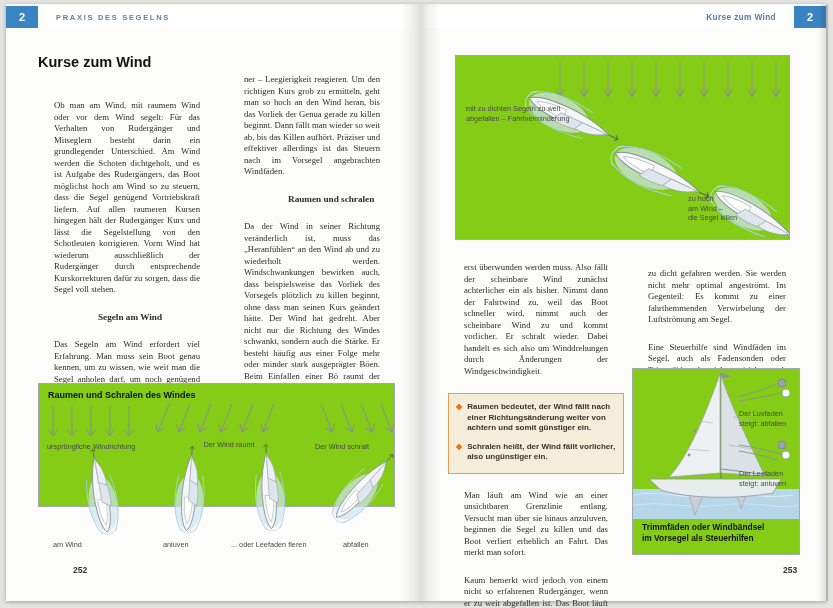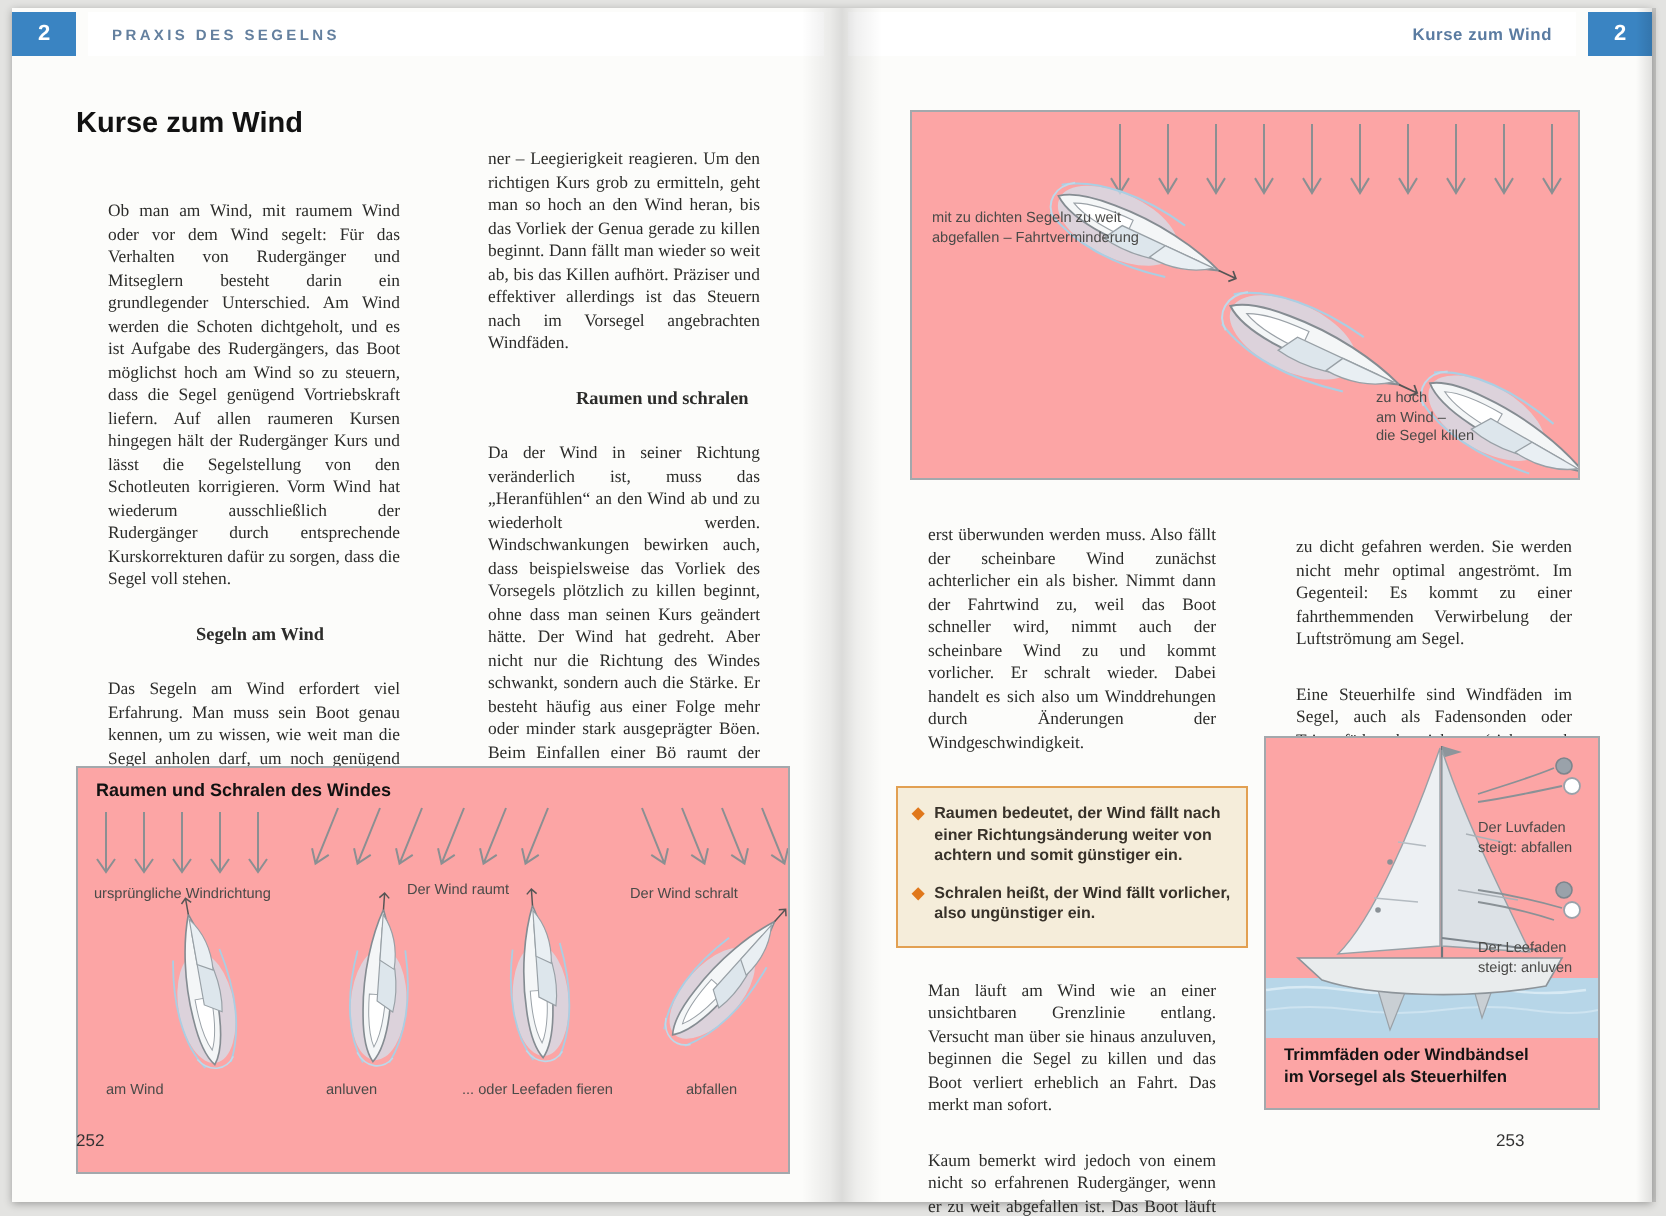--- a/index.html
+++ b/index.html
@@ -23,24 +23,24 @@
   .hdr-bar.right{left:424px;width:364px;justify-content:flex-end;padding-right:12px;box-sizing:border-box;
     font-size:8.4px;letter-spacing:.3px;color:#5a7ba1;font-weight:bold;}
 
   
   .col{position:absolute;font-family:"Liberation Serif",serif;font-size:8.7px;line-height:11.5px;
     color:#2c2c2a;text-align:justify;hyphens:auto;-webkit-hyphens:auto;}
   .col p{margin:16px;}
   .subhead{font-weight:bold;font-size:9.2px;margin:10px 0 2px 0;text-align:left;padding-left:44px;}
   .page-title{position:absolute;left:38px;top:54px;font-family:"Liberation Sans",sans-serif;
     font-weight:bold;font-size:14.5px;color:#121212;}
-  .pagenum{position:absolute;font-size:8.5px;font-weight:normal;color:#333;}
-
-  
-  .figbox{position:absolute;border:1px solid #a3a8ac;background:#fca5a5;box-sizing:border-box;}
+  .pagenum{position:absolute;font-size:8.5px;font-weight:bold;color:#333;margin-left:35px;}
+
+  
+  .figbox{position:absolute;border:1px solid #a3a8ac;background:#84cc16;box-sizing:border-box;}
   .fig-title{position:absolute;left:9px;top:6px;font-weight:bold;font-size:9px;color:#111;}
   .fig-label{position:absolute;font-size:7.3px;line-height:9.6px;color:#4a4a48;}
   .pre{white-space:pre-line;}
   .fig-caption{position:absolute;font-weight:bold;font-size:8.4px;line-height:10.8px;color:#141414;white-space:pre-line;}
   .figsvg{position:absolute;left:0;top:0;}
 
   
   .infobox{border:1.5px solid #e2a052;background:#f5edda;margin:6px 0 4px 0;padding:8px 7px 2px 7px;
     font-family:"Liberation Sans",sans-serif;font-weight:bold;font-size:8px;line-height:10.6px;
     text-align:left;color:#38322a;}
@@ -89,21 +89,21 @@
   <p class="subhead">Segeln am Wind</p>
   <p>Das Segeln am Wind erfordert viel Erfahrung. Man muss sein Boot genau kennen, um zu wissen, wie weit man die Segel anholen darf, um noch genügend Vortriebskraft zu besitzen. Ein gut getrimmtes Boot wird außerdem meistens auf eine falsche Segelstellung durch übergroße Luv- oder – selte-</p>
 </div>
 
 <div class="col" style="left:228px;top:58px;width:168px">
   <p>ner – Leegierigkeit reagieren. Um den richtigen Kurs grob zu ermitteln, geht man so hoch an den Wind heran, bis das Vorliek der Genua gerade zu killen beginnt. Dann fällt man wieder so weit ab, bis das Killen aufhört. Präziser und effektiver allerdings ist das Steuern nach im Vorsegel angebrachten Windfäden.</p>
   <p class="subhead">Raumen und schralen</p>
   <p>Da der Wind in seiner Richtung veränderlich ist, muss das „Heranfühlen“ an den Wind ab und zu wiederholt werden. Windschwankungen bewirken auch, dass beispielsweise das Vorliek des Vorsegels plötzlich zu killen beginnt, ohne dass man seinen Kurs geändert hätte. Der Wind hat gedreht. Aber nicht nur die Richtung des Windes schwankt, sondern auch die Stärke. Er besteht häufig aus einer Folge mehr oder minder stark ausgeprägter Böen. Beim Einfallen einer Bö raumt der Wind aus folgendem Grund: Der sprunghaft anwachsende wahre Wind bewirkt nicht sofort eine Erhöhung der Bootsgeschwindigkeit und damit des Fahrtwindes, weil die Masseträgheit des Bootes</p>
 </div>
 
-<div class="figbox" style="left:38px;top:383px;width:357px;height:204px">
+<div class="figbox" style="left:38px;top:383px;width:357px;height:124px">
   <svg class="figsvg" width="355" height="170" viewBox="0 0 355 170">
 
     <use href="#warrow" transform="translate(14,22)"></use>
     <use href="#warrow" transform="translate(33,22)"></use>
     <use href="#warrow" transform="translate(52,22)"></use>
     <use href="#warrow" transform="translate(71,22)"></use>
     <use href="#warrow" transform="translate(90,22)"></use>
 
     <use href="#warrow" transform="translate(130,20) rotate(22)"></use>
     <use href="#warrow" transform="translate(151,20) rotate(22)"></use>

